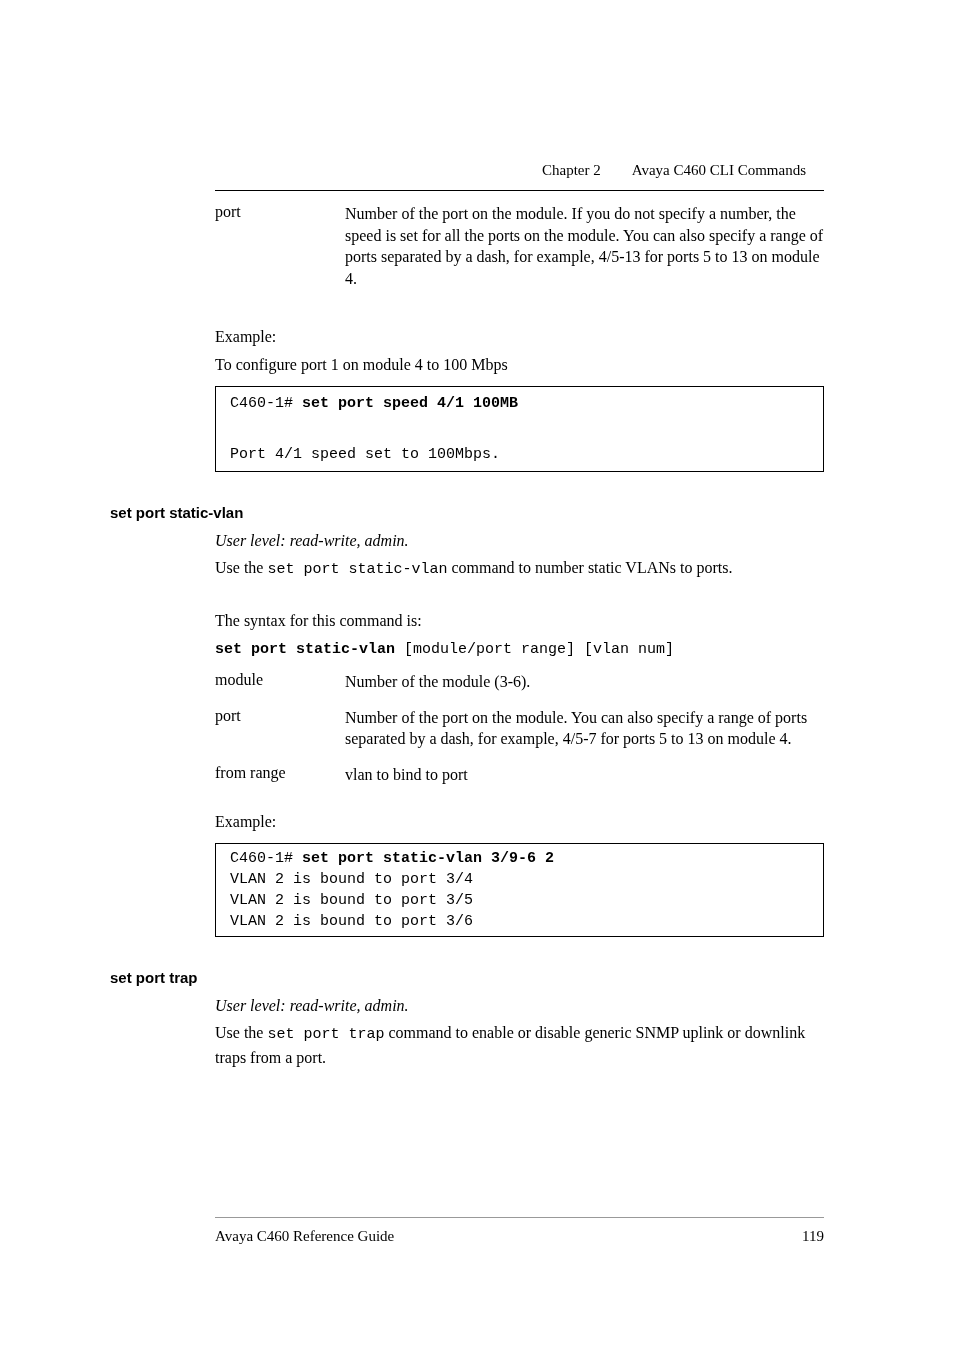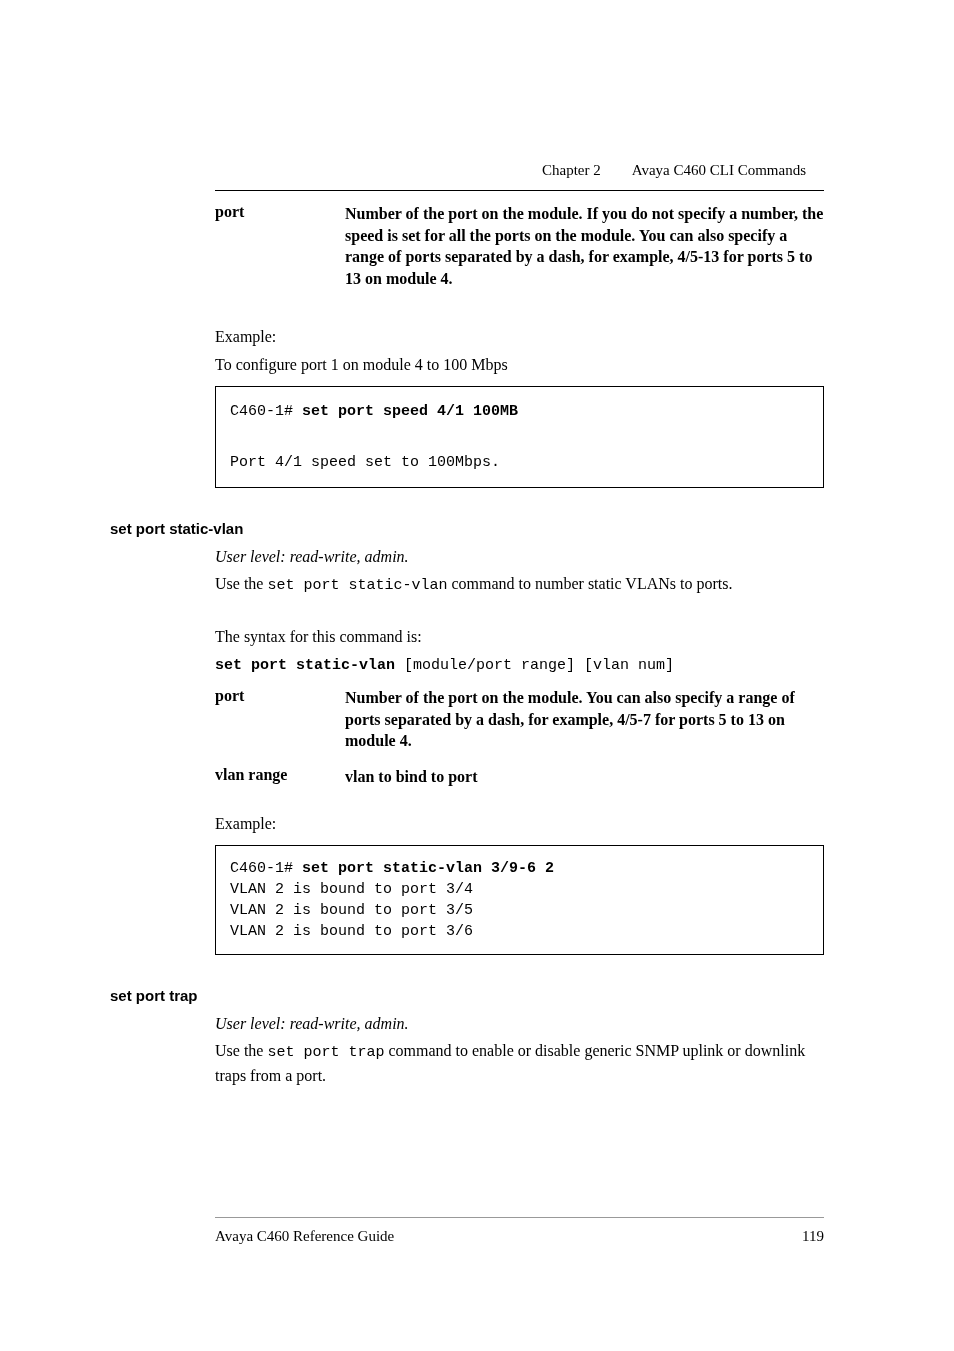--- a/index.html
+++ b/index.html
@@ -25,21 +25,20 @@
       right: 148px;
       font-size: 15px;
       text-align: right;
     }
     .chapter-header .chapter { margin-right: 28px; }
     .def-table {
       display: table;
       width: 100%;
       margin-top: 35px;
       margin-bottom: 22px;
-      font-weight: bold;
     }
     .def-row { display: table-row; }
     .def-key {
       display: table-cell;
       vertical-align: top;
       width: 130px;
       padding-bottom: 14px;
       font-size: 16px;
     }
     .def-val {
@@ -50,21 +49,21 @@
       padding-bottom: 14px;
     }
     .para {
       font-size: 16px;
       line-height: 1.45;
       margin-bottom: 4px;
     }
     .para2 { margin-bottom: 10px; }
     .code-box {
       border: 1px solid #000;
-      padding: 12px 14px;
+      padding: 4px 14px;
       margin-top: 6px;
       margin-bottom: 32px;
       font-family: "Courier New", monospace;
       font-size: 15px;
       line-height: 1.7;
       white-space: pre;
     }
     .code-inline {
       font-family: "Courier New", monospace;
       font-size: 15px;
@@ -125,26 +124,30 @@
   <span>Use the </span><span class="code-inline">set port static-vlan</span><span> command to number static VLANs to ports.</span>
 </div>
 
 <div class="para" style="margin-top:28px">The syntax for this command is:</div>
 <div class="para para2">
   <span class="code-inline-bold">set port static-vlan</span><span class="code-inline"> [module/port range] [vlan num]</span>
 </div>
 
 <div class="def-table" style="margin-top:10px; margin-bottom:10px">
   <div class="def-row">
+    <div class="def-key">module</div>
+    <div class="def-val">Number of the module (3-6).</div>
+  </div>
+  <div class="def-row">
     <div class="def-key">port</div>
     <div class="def-val">Number of the port on the module.
 You can also specify a range of ports separated by a dash, for example, 4/5-7 for ports 5 to 13 on module 4.</div>
   </div>
   <div class="def-row">
-    <div class="def-key">vlan range</div>
+    <div class="def-key">from range</div>
     <div class="def-val">vlan to bind to port</div>
   </div>
 </div>
 
 <div class="para para2">Example:</div>
 
 <div class="code-box" style="line-height:1.4"><span>C460-1# </span><span class="b">set port static-vlan 3/9-6 2</span>
 <span>VLAN 2 is bound to port 3/4</span>
 <span>VLAN 2 is bound to port 3/5</span>
 <span>VLAN 2 is bound to port 3/6</span></div>

